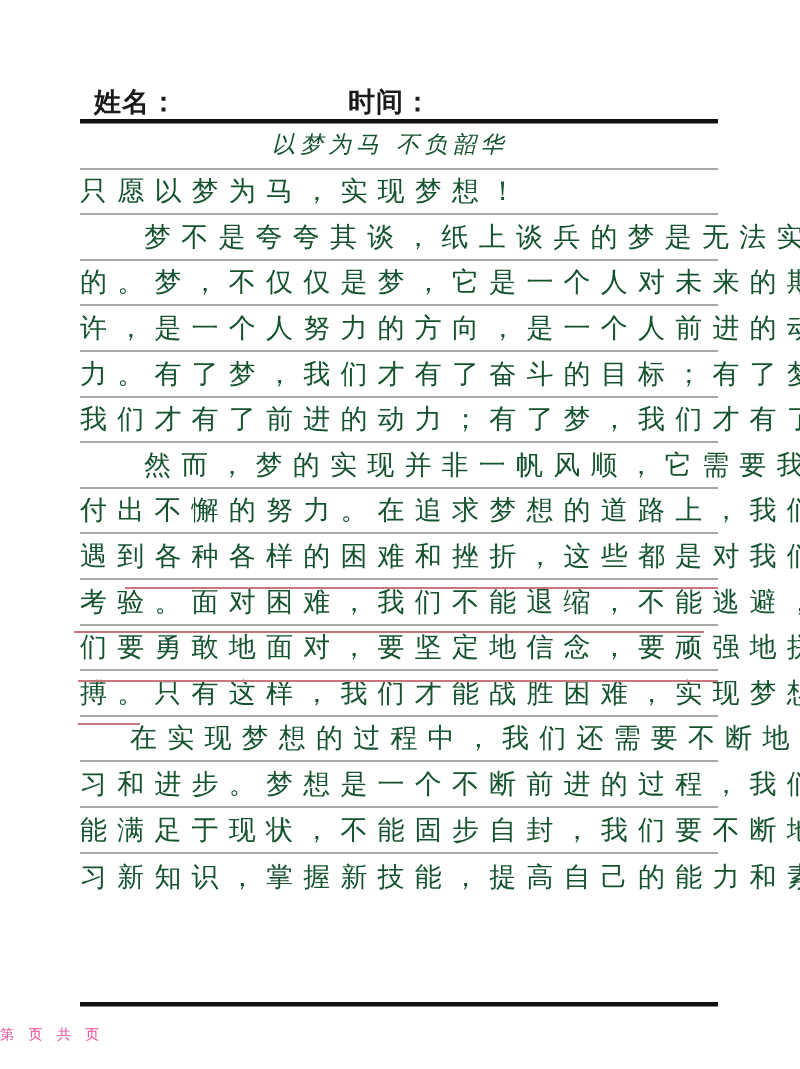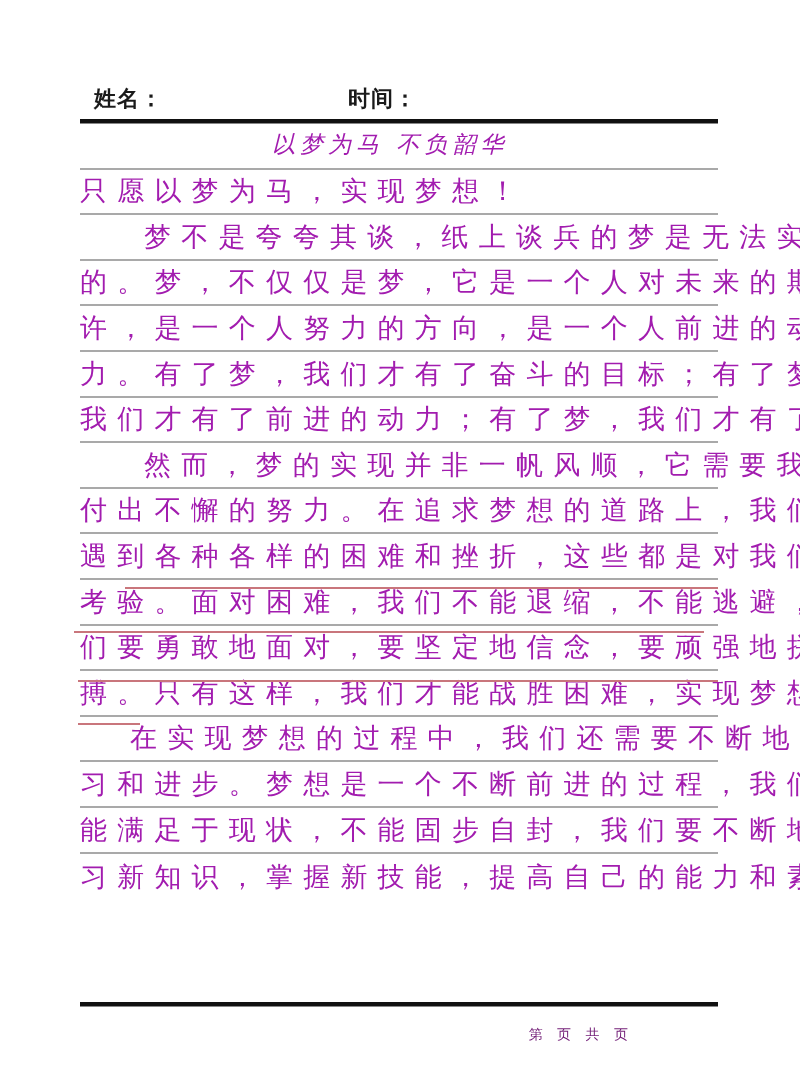--- a/index.html
+++ b/index.html
@@ -20,21 +20,21 @@
     top: 80px;
     left: 0;
     width: 800px;
     height: 36px;
   }
   .header-field {
     position: absolute;
     top: 4px;
     font-family: "DejaVu Sans", sans-serif;
     font-weight: bold;
-    font-size: 22px;
+    font-size: 27px;
     color: #1a1a1a;
     letter-spacing: 1px;
   }
   .name-field { left: 94px; }
   .time-field { left: 348px; }
 
   .rule-thick {
     position: absolute;
     left: 80px;
     width: 638px;
@@ -60,21 +60,21 @@
   .row.last { border-bottom: none; }
   .row-text {
     position: absolute;
     left: 0;
     bottom: 6px;
     font-family: "DejaVu Sans", sans-serif;
     font-size: 27px;
     line-height: 32px;
     letter-spacing: 10.2px;
     white-space: nowrap;
-    color: #a21caf;
+    color: #14532d;
   }
   .row-text.indent { left: 64px; }
   .row-text.indent2 { left: 50px; }
   .row-text.title {
     left: 192px;
     font-size: 23px;
     letter-spacing: 5px;
     font-style: italic;
     bottom: 8px;
   }
@@ -83,24 +83,24 @@
     position: absolute;
     height: 1.5px;
     background: #c9767c;
   }
 
   .footer {
     position: absolute;
     top: 1026px;
     left: 0;
     width: 633px;
-    text-align: right;
+    text-align: left;
     font-family: "DejaVu Serif", serif;
     font-size: 14px;
-    color: #701a75;
+    color: #ec4899;
     letter-spacing: 5px;
   }
 </style>
 </head>
 <body>
 
 <div class="header">
   <span class="header-field name-field">姓名：</span>
   <span class="header-field time-field">时间：</span>
 </div>

